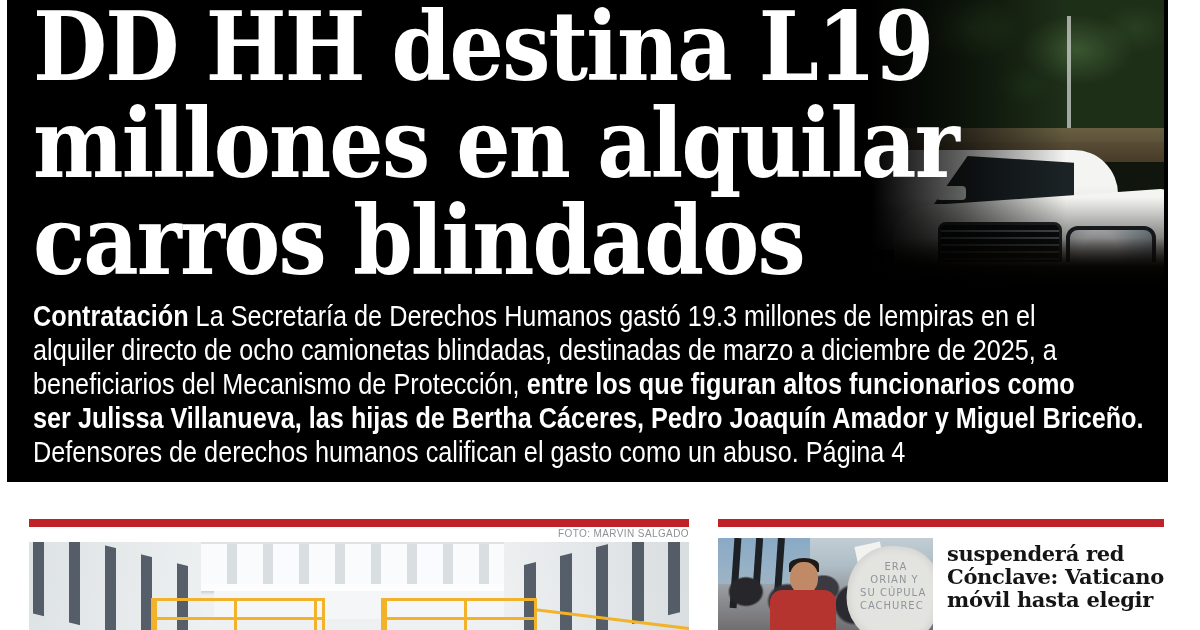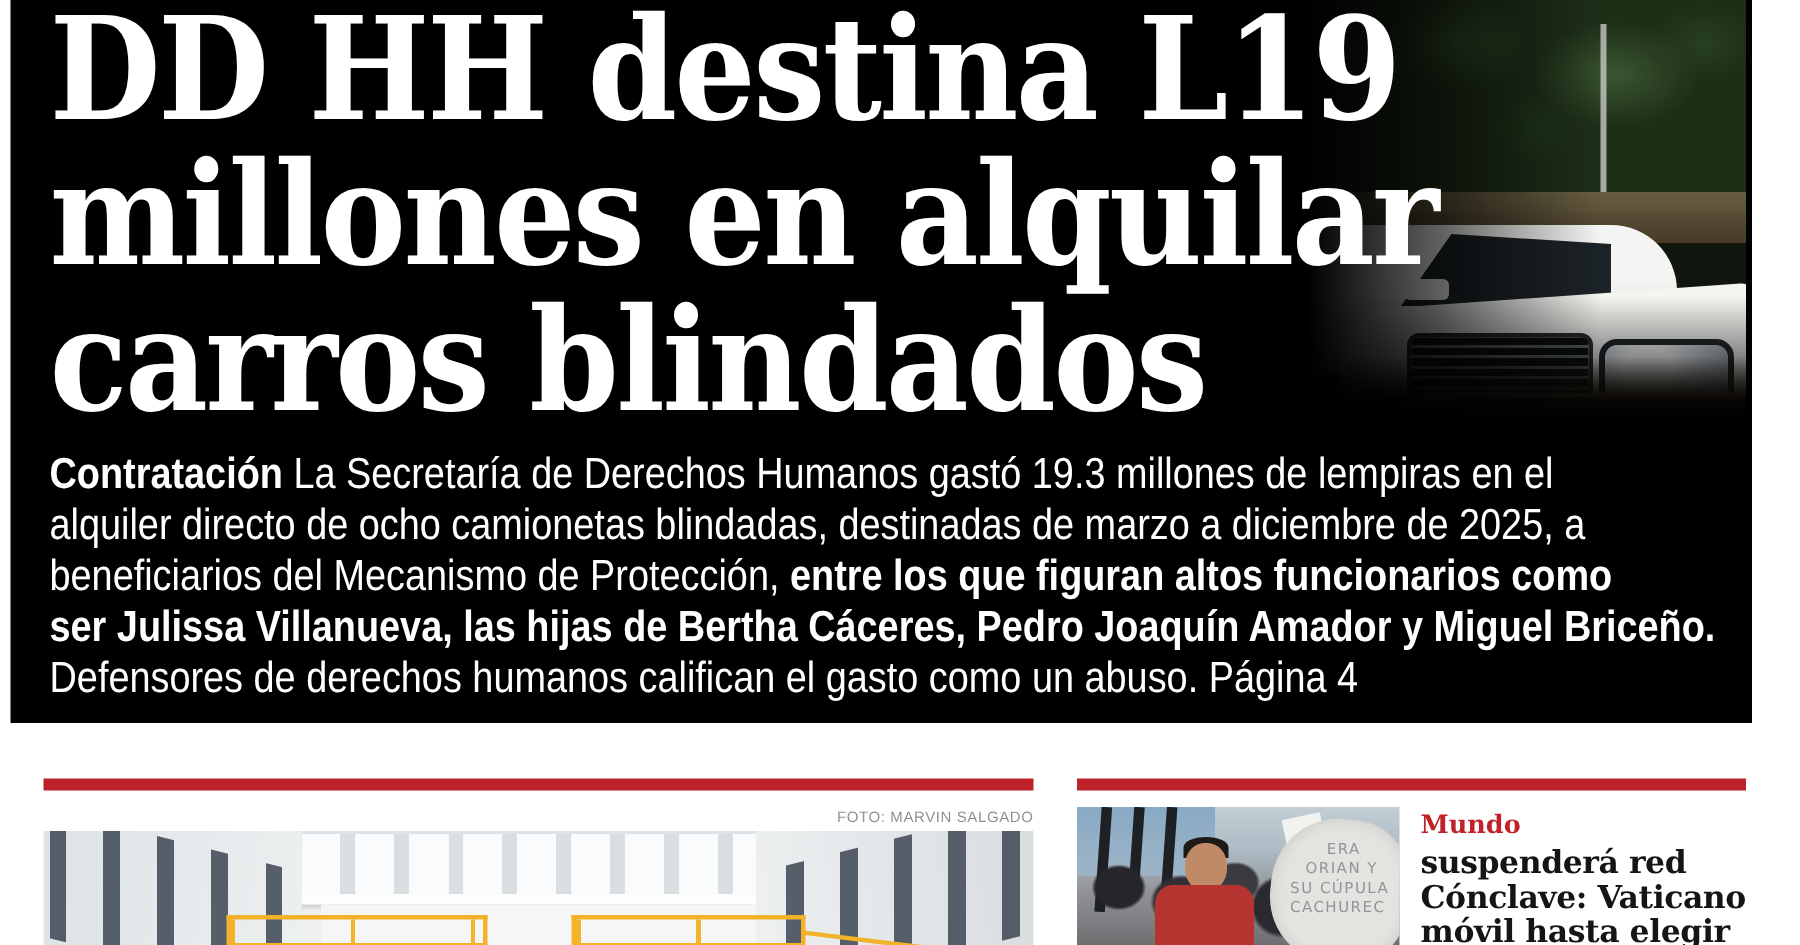--- a/index.html
+++ b/index.html
@@ -47,21 +47,21 @@
   
   .lead{position:absolute;left:26px;top:299px;margin:0;z-index:3;color:#fff;
       font-size:29px;line-height:34px;font-weight:normal;}
   .lead-line{display:block;white-space:nowrap;width:1300px;transform:scaleX(.87);transform-origin:0 50%;}
   .lead .bold{font-weight:bold;}
 
   
   .rule{height:8px;background:#c0222a;}
 
   .col-left{position:absolute;left:29px;top:519px;width:660px;}
-  .credit{height:12px;line-height:12px;margin-top:13px;text-align:right;
+  .credit{height:12px;line-height:12px;margin-top:1px;text-align:right;
       font-size:10px;letter-spacing:.4px;color:#8e9296;}
 
   .jail-photo{position:relative;margin-top:2px;height:88px;background:#eef0f1;overflow:hidden;}
   .jp-ceiling{position:absolute;top:0;left:22%;width:56%;height:10px;background:#dfe3e5;}
   .jp-balcony{position:absolute;top:2px;left:26%;width:46%;height:40px;
       background:repeating-linear-gradient(90deg,#fafbfc 0 26px,#d9dee1 26px 36px);}
   .jp-ledge{position:absolute;top:42px;left:24%;width:50%;height:7px;background:#fdfdfd;box-shadow:0 2px 3px rgba(0,0,0,.15);}
   .jp-backwall{position:absolute;top:49px;left:28%;width:44%;height:28px;background:#f5f6f7;}
   .jp-wall-left{position:absolute;top:0;left:0;width:26%;height:100%;background:linear-gradient(100deg,#dde2e4,#edf0f1);}
   .jp-wall-right{position:absolute;top:0;right:0;width:28%;height:100%;background:linear-gradient(260deg,#d8dde0,#eef0f1);}
@@ -188,21 +188,20 @@
           <span>ORIAN Y</span>
           <span>SU CÚPULA</span>
           <span>CACHUREC</span>
         </div>
         <div class="pp-hair"></div>
         <div class="pp-head"></div>
         <div class="pp-torso"></div>
       </div>
 
       <div class="world-text">
-        <div class="kicker">Mundo</div>
         <h2 class="world-hl">
           <span>suspenderá red</span>
           <span>Cónclave: Vaticano</span>
           <span>móvil hasta elegir</span>
         </h2>
       </div>
     </div>
   </section>
 
 </div>

